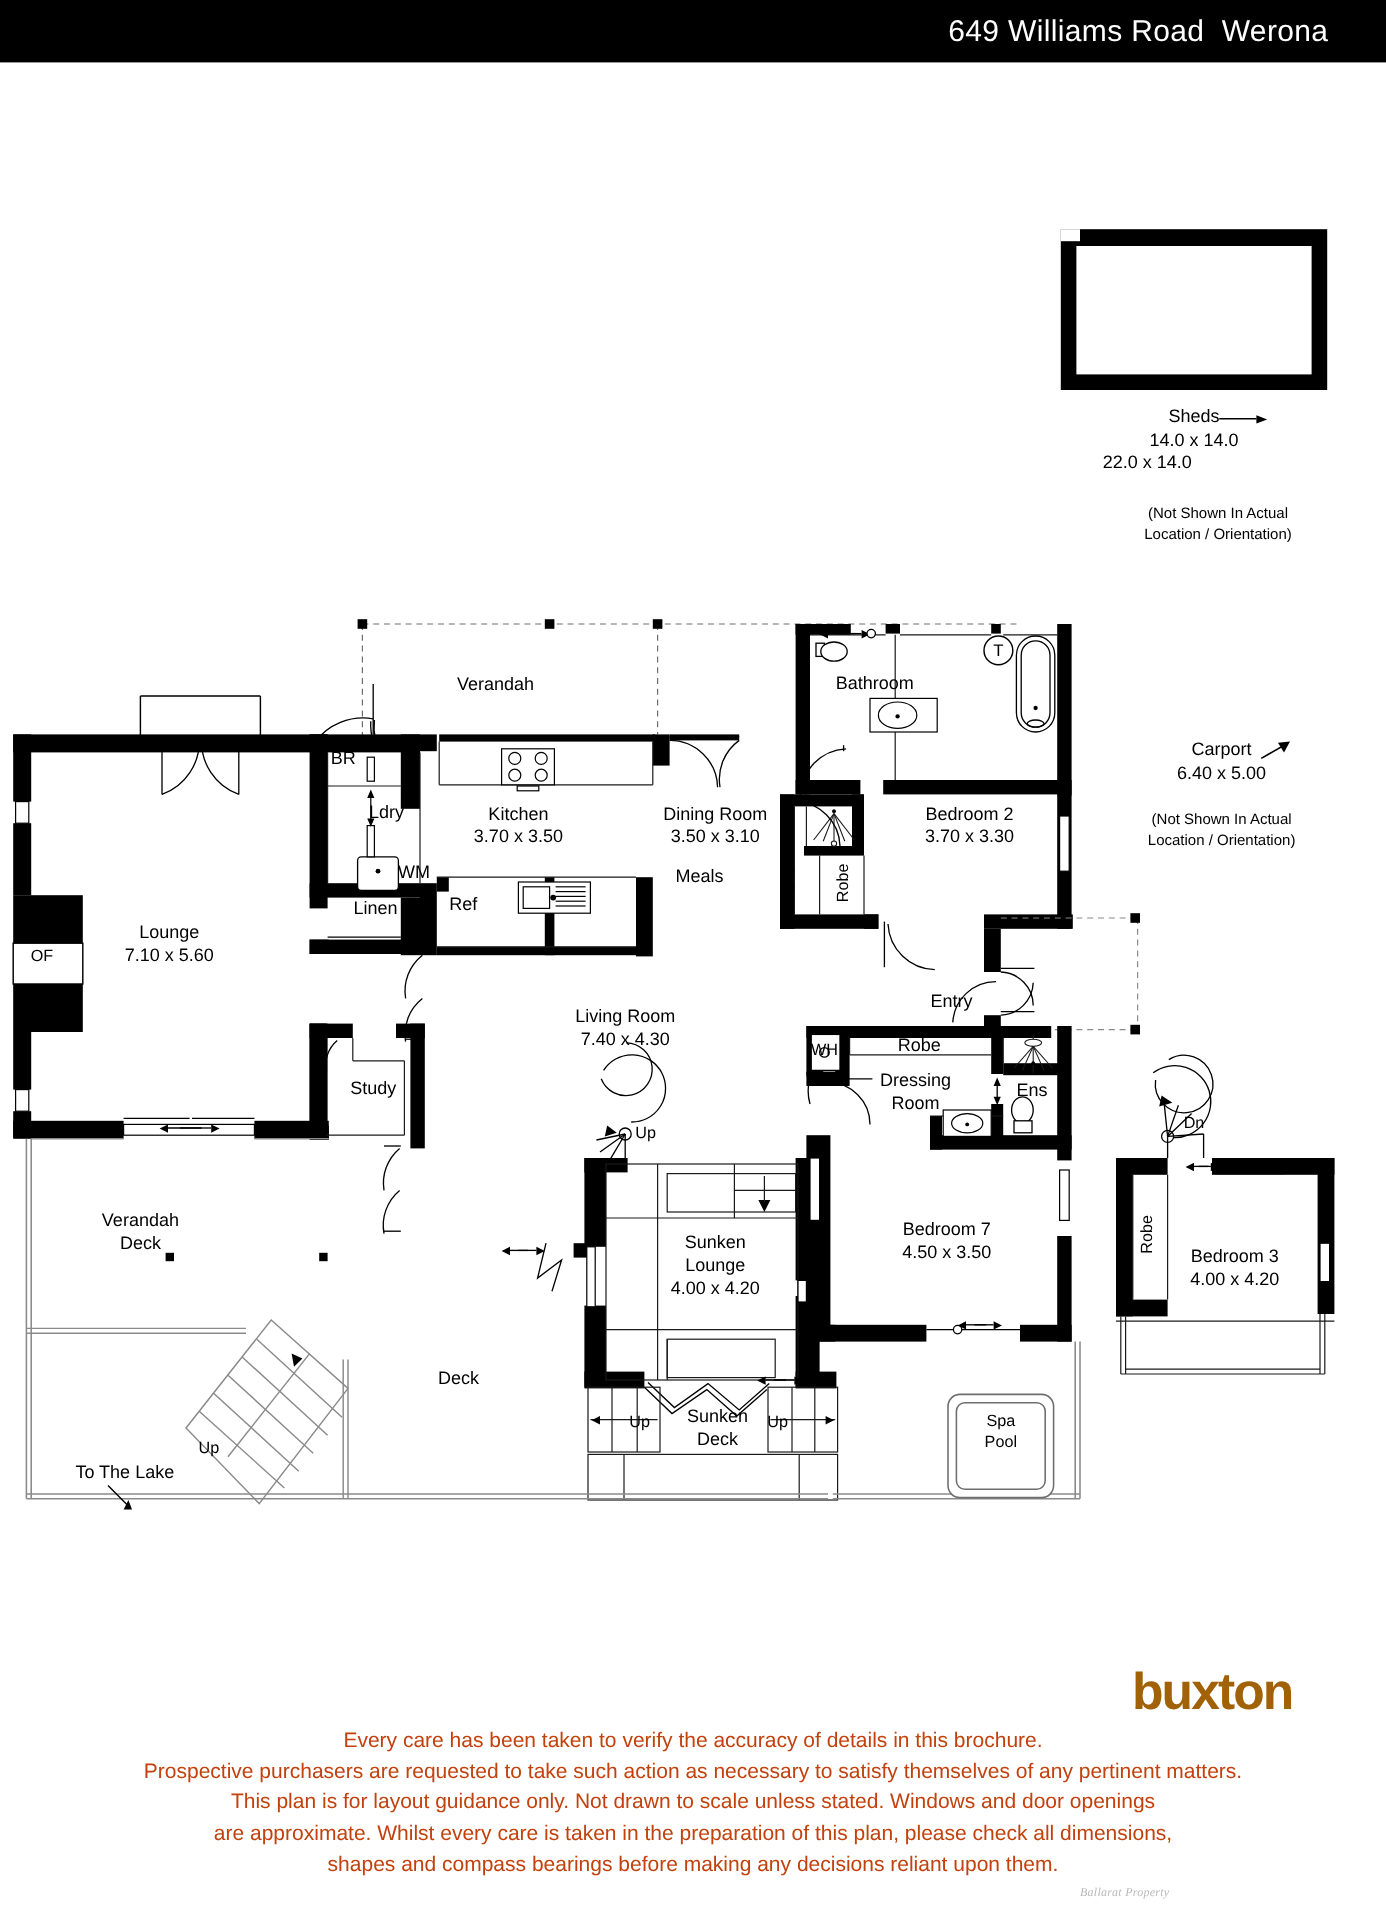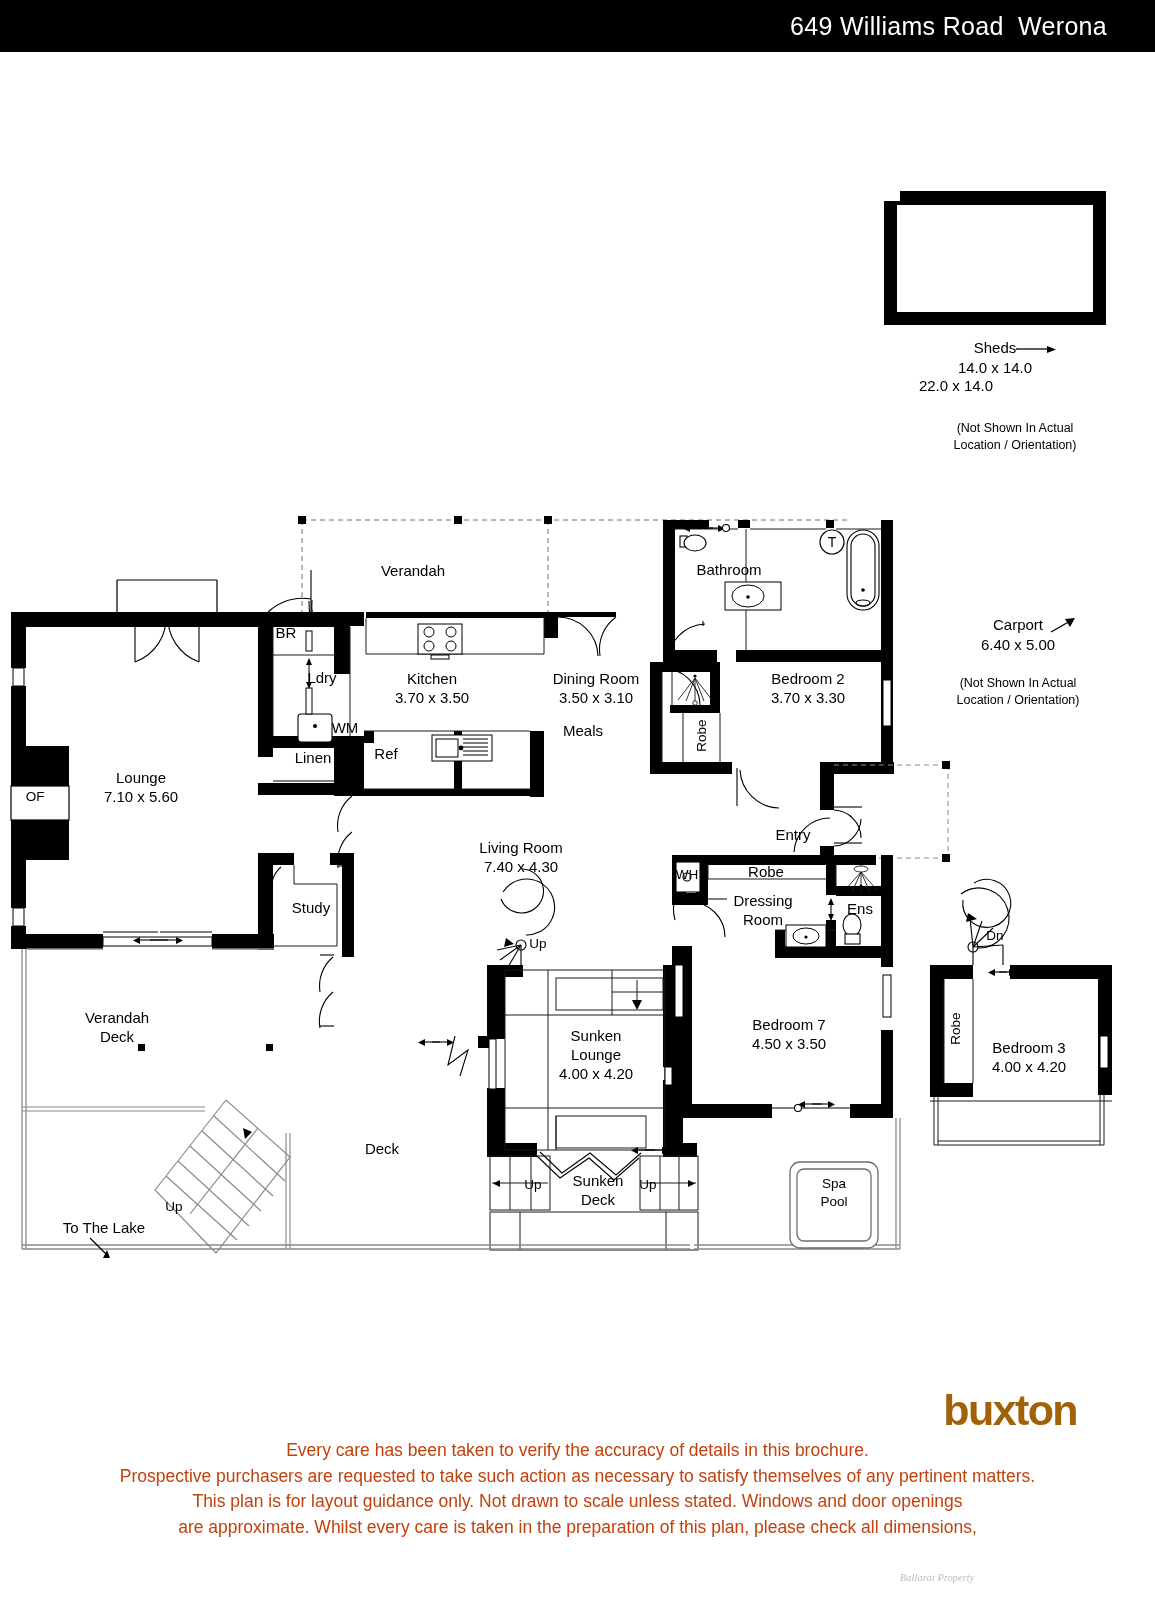--- a/index.html
+++ b/index.html
@@ -741,17 +741,18 @@
   <div class="lbl c sm" style="left:834px; top:1175px;">Spa</div>
   <div class="lbl c sm" style="left:834px; top:1193px;">Pool</div>
 
   <div class="brand">buxton</div>
 
   <div class="footer-wrap">
     <div class="footer-line">Every care has been taken to verify the accuracy of details in this brochure.</div>
     <div class="footer-line">Prospective purchasers are requested to take such action as necessary to satisfy themselves of any pertinent matters.</div>
     <div class="footer-line">This plan is for layout guidance only. Not drawn to scale unless stated. Windows and door openings</div>
     <div class="footer-line">are approximate. Whilst every care is taken in the preparation of this plan, please check all dimensions,</div>
+    <div class="footer-line">shapes and compass bearings before making any decisions reliant upon them.</div>
   </div>
 
   <div class="watermark">Ballarat Property</div>
 
 </div>
 
 </body></html>

